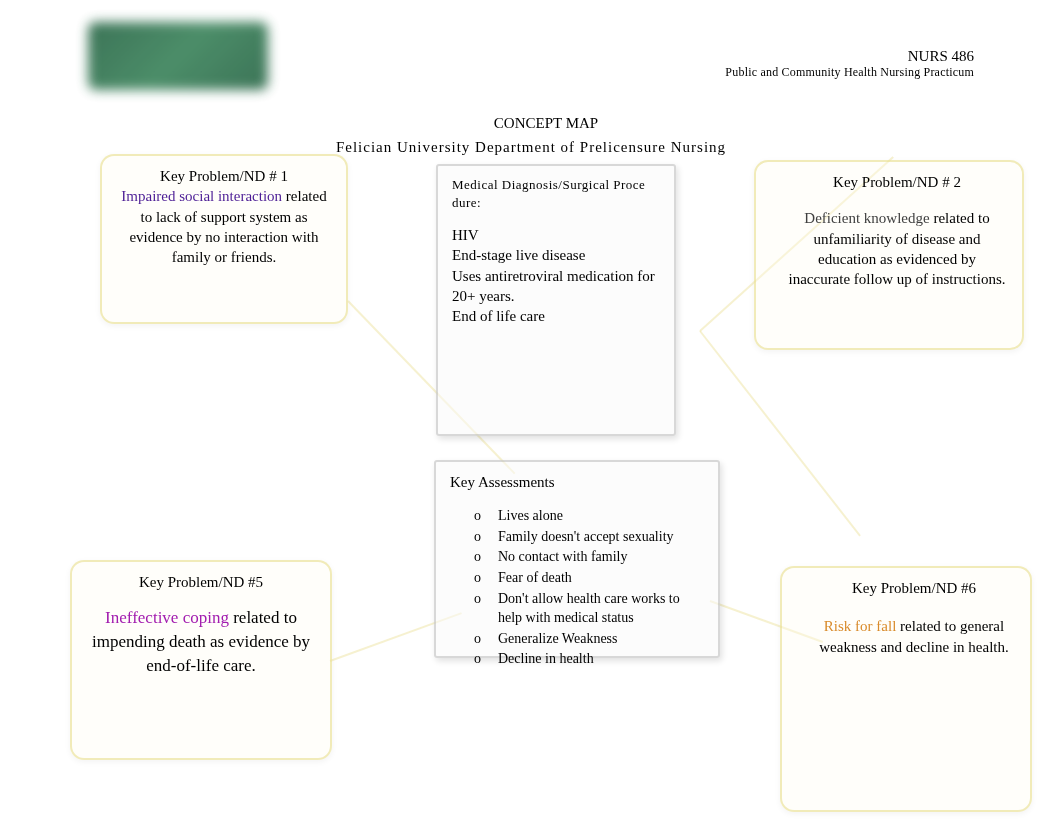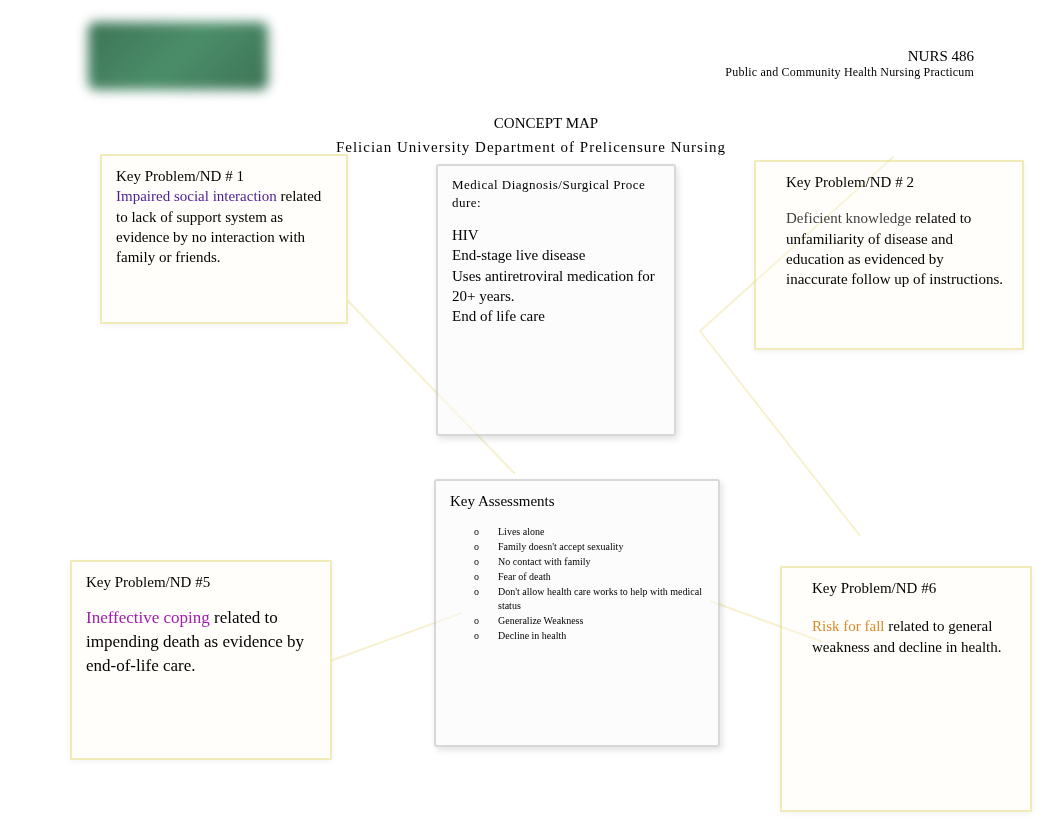--- a/index.html
+++ b/index.html
@@ -58,52 +58,53 @@
     .box {
       position: absolute;
       padding: 10px 14px;
       font-size: 15px;
       line-height: 1.35;
     }
     
     .box-yellow {
       border: 2px solid rgba(228, 215, 120, 0.5);
       background: rgba(255, 253, 240, 0.3);
-      border-radius: 1px;
+      border-radius: 14px;
       box-shadow: 0 2px 6px rgba(0,0,0,0.05);
+      text-align: center;
     }
     
     .box-gray {
       border: 2px solid rgba(150,150,150,0.35);
       background: rgba(250,250,250,0.5);
       border-radius: 3px;
       box-shadow: 2px 3px 6px rgba(0,0,0,0.12);
     }
     
     #nd1 { left: 100px; top: 154px; width: 248px; height: 170px; }
     #med { left: 436px; top: 164px; width: 240px; height: 272px; }
     #nd2 { left: 754px; top: 160px; width: 270px; height: 190px; }
-    #ka  { left: 434px; top: 479px; width: 286px; height: 268px; }
+    #ka  { left: 434px; top: 460px; width: 286px; height: 198px; }
     #nd5 { left: 70px;  top: 560px; width: 262px; height: 200px; }
     #nd6 { left: 780px; top: 566px; width: 252px; height: 246px; }
 
     .label { color: #000; }
     .hl-blue   { color: #4c1d95; }
     .hl-purple { color: #404040; }
     .hl-red    { color: #a21caf; font-size: 17px; }
     .hl-orange { color: #d98b2b; }
 
     .med-title { font-size: 13px; letter-spacing: 0.5px; margin-bottom: 14px; display:block; }
     .med-body { font-size: 15px; line-height: 1.35; }
 
     .ka-title { font-size: 15px; margin-bottom: 14px; display:block; }
     .ka-list {
       list-style: none;
       padding-left: 24px;
-      font-size: 10px;
+      font-size: 14px;
       line-height: 1.4;
     }
     .ka-list li { position: relative; padding-left: 24px; margin-bottom: 1px; }
     .ka-list li::before {
       content: "o";
       position: absolute;
       left: 0;
       top: 0;
     }
     #nd5 .hl-red { display:inline; }

